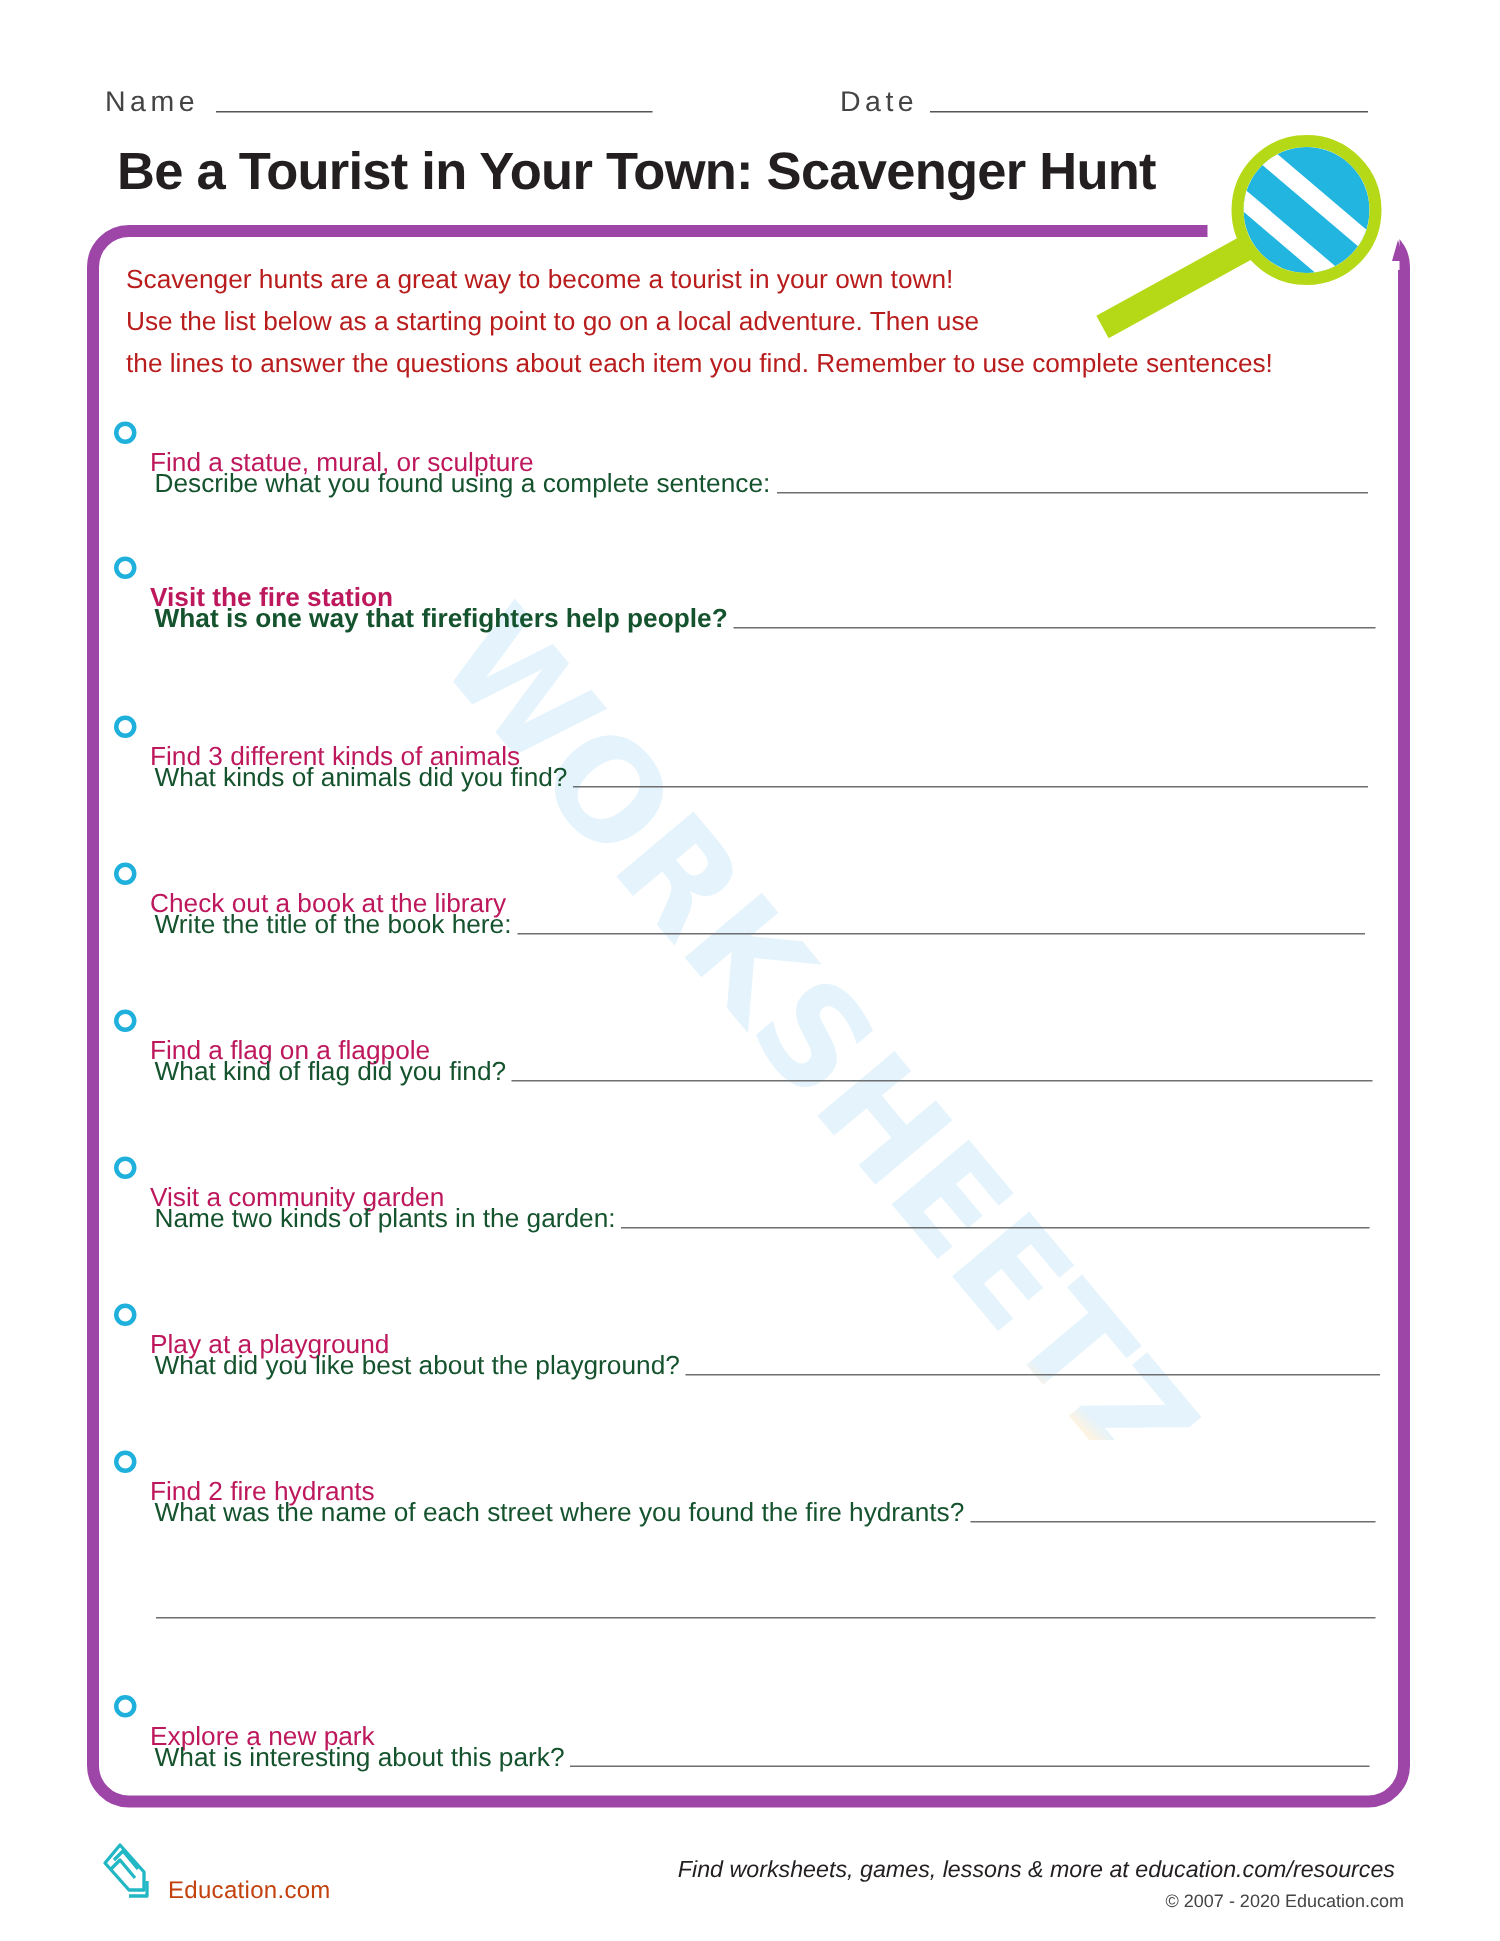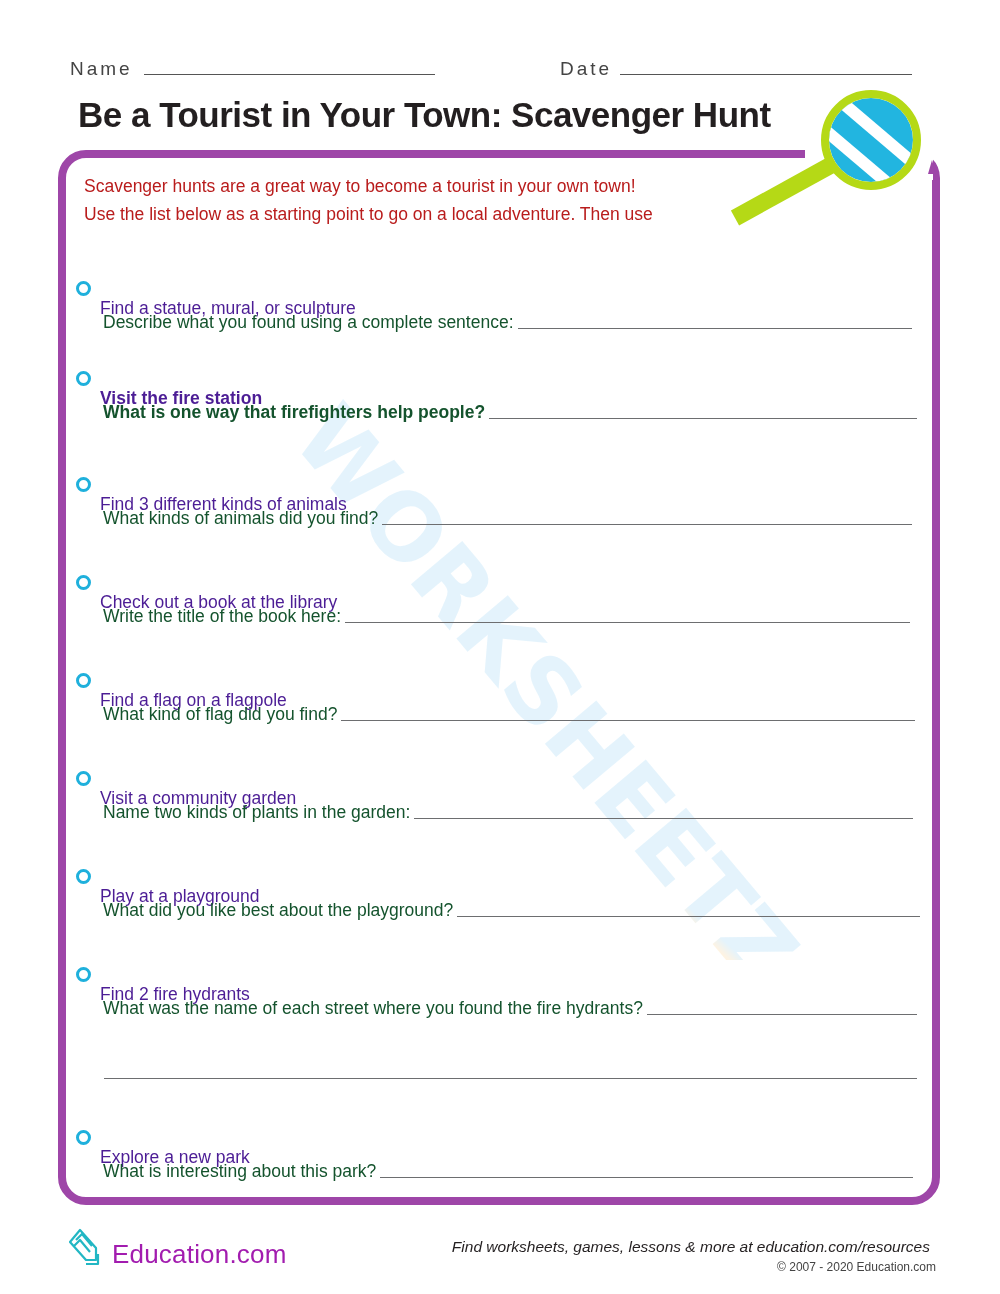--- a/index.html
+++ b/index.html
@@ -16,28 +16,28 @@
                border-left: 4px solid transparent; border-right: 4px solid transparent; border-bottom: 14px solid #9e46a8; }
 
   .watermark { position: absolute; left: 140px; top: 320px; width: 760px; height: 640px; pointer-events: none; opacity: 0.12; }
 
   .intro { position: absolute; left: 84px; top: 172px; font-size: 17.5px; line-height: 28px; color: #b91c1c; }
   .intro div { white-space: nowrap; }
 
   .item { position: absolute; left: 76px; width: 846px; }
   .item .head { display: flex; align-items: center; height: 24px; }
   .bullet { width: 15px; height: 15px; border: 3px solid #1fb0dc; border-radius: 50%; box-sizing: border-box; margin-right: 9px; flex: none; }
-  .item .label { font-size: 17.5px; color: #4c1d95; margin-top: 40px; }
+  .item .label { font-size: 17.5px; color: #be185d; margin-top: 40px; }
   .item .q { display: flex; align-items: flex-end; margin-left: 27px; margin-top: 9px; height: 24px; }
   .item .q .qt { font-size: 17.5px; white-space: nowrap; color: #14532d; }
   .item .q .line { flex: 1; border-bottom: 1.5px solid #6d6e70; margin-left: 4px; margin-bottom: 4px; }
   .extra-line { position: absolute; left: 104px; width: 813px; border-bottom: 1.5px solid #6d6e70; }
 
   .logo { position: absolute; left: 68px; top: 1228px; display: flex; align-items: flex-end; }
-  .logo-text { font-size: 26px; color: #a21caf; margin-left: 4px; letter-spacing: 0.2px; }
+  .logo-text { font-size: 16px; color: #c2410c; margin-left: 4px; letter-spacing: 0.2px; }
   .footer-main { position: absolute; right: 70px; top: 1238px; font-size: 15.5px; color: #231f20; font-style: italic; }
   .footer-copy { position: absolute; right: 64px; top: 1260px; font-size: 12px; color: #444; }
 </style>
 </head>
 <body>
 
 <span class="hdr-field" style="left:70px;">Name</span>
 <div class="hdr-line" style="left:144px; width:291px;"></div>
 <span class="hdr-field" style="left:560px;">Date</span>
 <div class="hdr-line" style="left:620px; width:292px;"></div>
@@ -71,20 +71,21 @@
       <stop offset="0.75" stop-color="#f6a623"></stop>
       <stop offset="1" stop-color="#f6a623"></stop>
     </linearGradient>
   </defs>
   <text x="150" y="120" transform="rotate(50 150 120)" font-size="92" font-weight="bold" fill="url(#wg)" font-family="DejaVu Sans, sans-serif">WORKSHEETZONE</text>
 </svg>
 
 <div class="intro">
   <div>Scavenger hunts are a great way to become a tourist in your own town!</div>
   <div>Use the list below as a starting point to go on a local adventure. Then use</div>
+  <div>the lines to answer the questions about each item you find. Remember to use complete sentences!</div>
 </div>
 
 <div class="item" style="top:276px;">
   <div class="head">
       <span class="bullet"></span>
       <span class="label">Find a statue, mural, or sculpture</span>
     </div>
   <div class="q">
       <span class="qt">Describe what you found using a complete sentence:</span>
       <span class="line" style="margin-right:10px;"></span>

